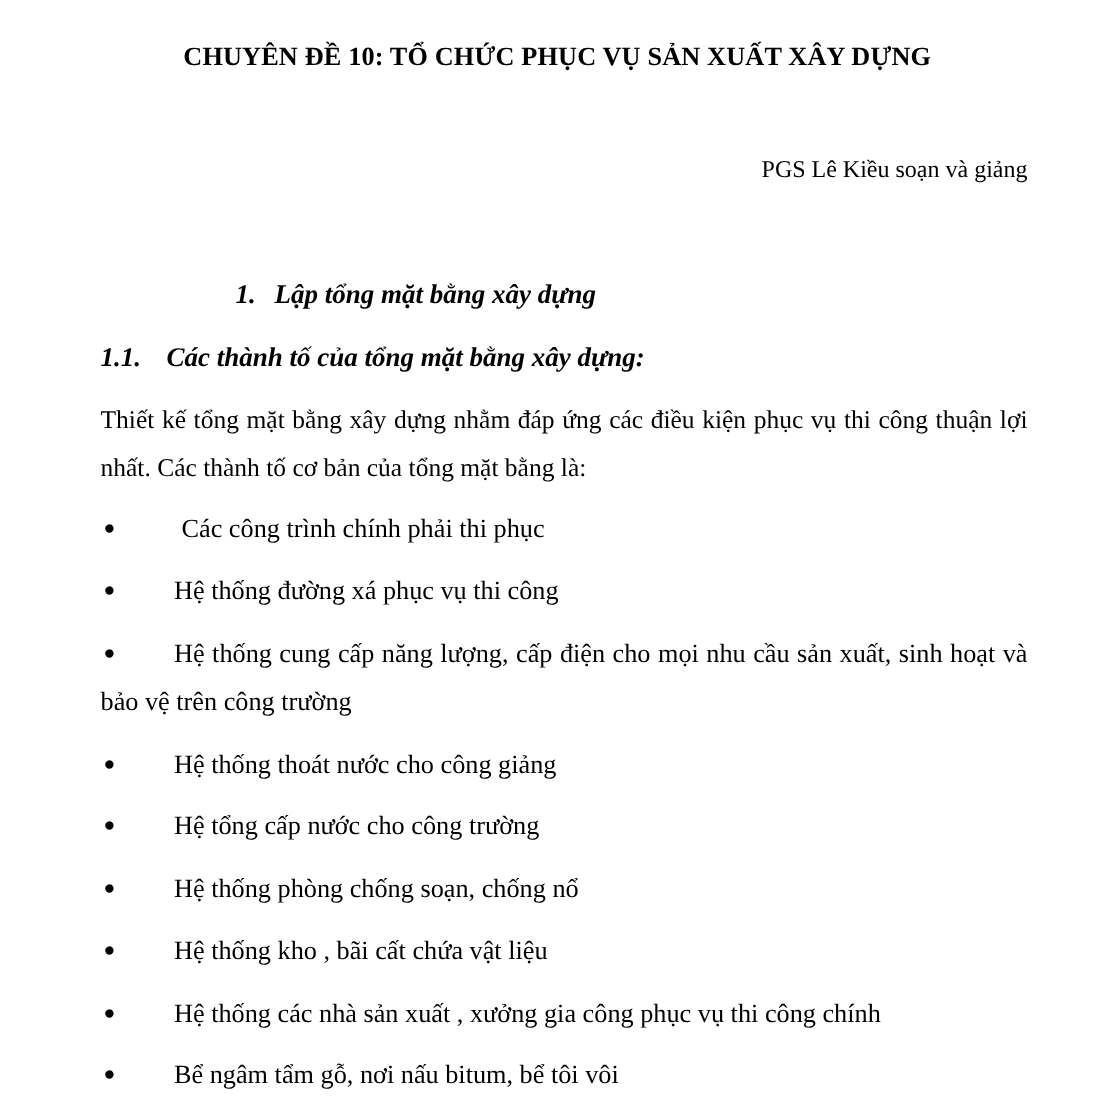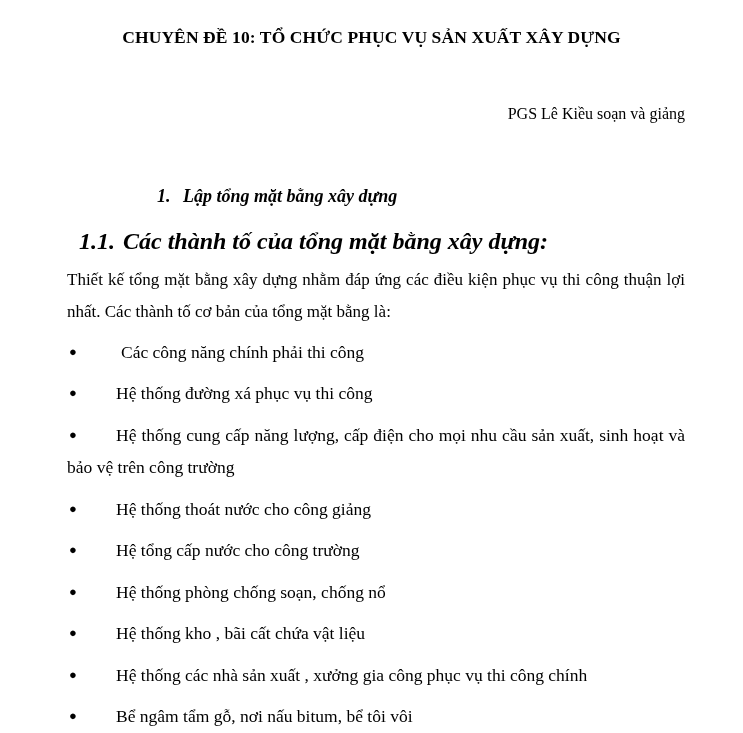--- a/index.html
+++ b/index.html
@@ -14,21 +14,21 @@
     }
     .author {
       position: absolute; right: 58px; top: 105px; font-size: 16px;
     }
     .h1 {
       position: absolute; left: 117px; top: 186px; font-size: 18px;
       font-weight: bold; font-style: italic; margin-left: 40px;
     }
     .h1 .num { display: inline-block; width: 26px; }
     .h2 {
-      position: absolute; left: 79px; top: 228px; font-size: 24px;
+      position: absolute; left: 67px; top: 228px; font-size: 18px;
       font-weight: bold; font-style: italic;
     }
     .h2 .num { display: inline-block; width: 44px; }
     .para {
       position: absolute; left: 67px; top: 264px; width: 618px;
       font-size: 17px; line-height: 32px; text-align: justify;
       text-align-last: left;
     }
     .list { position: absolute; left: 67px; top: 0; width: 618px; }
     .li {
@@ -55,21 +55,21 @@
 
   <div class="h2">
     <span class="num">1.1.</span><span>Các thành tố của tổng mặt bằng xây dựng:</span>
   </div>
 
   <div class="para">Thiết kế tổng mặt bằng xây dựng nhằm đáp ứng các điều kiện phục vụ thi công thuận lợi nhất. Các thành tố cơ bản của tổng mặt bằng là:</div>
 
   <div class="list">
     <div class="li first" style="top:336px">
       <span class="bullet">●</span>
-      <span class="txt">Các công năng chính phải thi công</span>
+      <span class="txt">Các công trình chính phải thi phục</span>
     </div>
     <div class="li" style="top:377px">
       <span class="bullet">●</span>
       <span class="txt">Hệ thống đường xá phục vụ thi công</span>
     </div>
     <div class="li wrap" style="top:419px">
       <span class="bullet">●</span>
       <span class="txt">Hệ thống cung cấp năng lượng, cấp điện cho mọi nhu cầu sản xuất, sinh hoạt và bảo vệ trên công trường</span>
     </div>
     <div class="li" style="top:493px">

